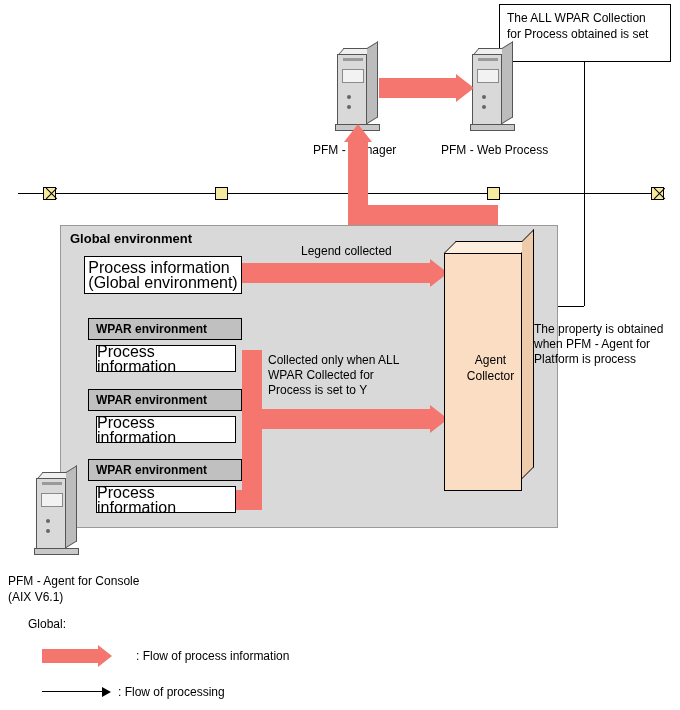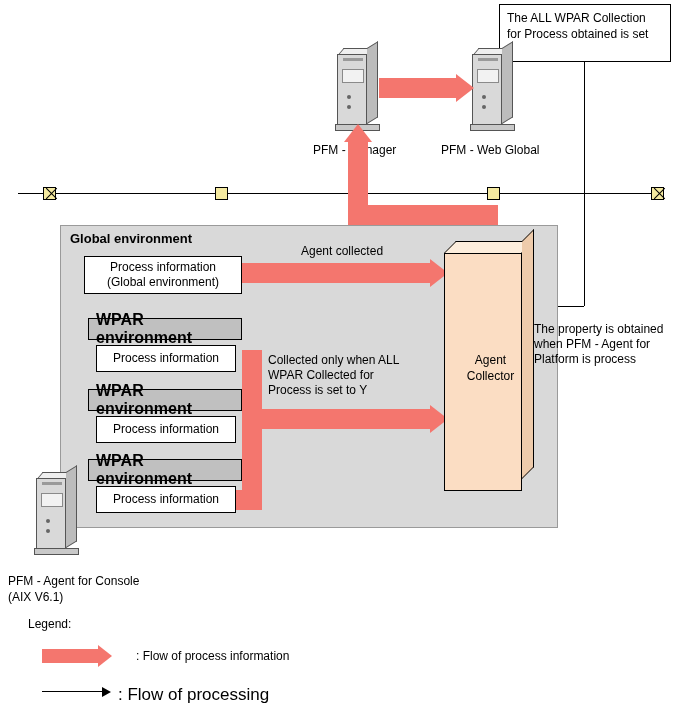--- a/index.html
+++ b/index.html
@@ -127,34 +127,33 @@
     font-weight: bold; font-size: 13px;
   }
 
   .whitebox {
     background: #ffffff;
     border: 1px solid #000;
     box-sizing: border-box;
     display: flex;
     align-items: center;
     justify-content: center;
-    text-align: center;
-    font-size: 12px;
+    font-size: 16px;
     line-height: 15px;
   }
 
   .wpar-header {
     background: #c0c0c0;
     border: 1px solid #000;
     box-sizing: border-box;
     display: flex;
     align-items: center;
     padding-left: 7px;
     font-weight: bold;
-    font-size: 16px;
+    font-size: 12px;
   }
 
   
   .collector-front {
     left: 444px; top: 253px; width: 78px; height: 238px;
     background: #fbddc3;
     border: 1px solid #000;
     box-sizing: border-box;
   }
   .collector-top {
@@ -210,21 +209,21 @@
   .thinhead.right {
     border-top: 5px solid transparent;
     border-bottom: 5px solid transparent;
     border-left: 9px solid #000;
   }
 
   .caption { font-size: 12px; line-height: 15px; }
 
   .legend-title { left: 28px; top: 617px; font-size: 12px; }
   .legend-row1-label { left: 136px; top: 649px; font-size: 12px; }
-  .legend-row2-label { left: 118px; top: 685px; font-size: 17px; }
+  .legend-row2-label { left: 118px; top: 685px; font-size: 12px; }
 
   .agent-label {
     left: 8px; top: 573px; font-size: 12px; line-height: 16px;
   }
 </style>
 </head>
 <body>
 
 <div class="abs callout">
   <span>The ALL WPAR Collection for Process obtained is set</span>
@@ -251,21 +250,21 @@
   <div class="top"></div>
   <div class="side"></div>
   <div class="body">
     <div class="slot" style="top:3px;"></div>
     <div class="bezel"></div>
     <div class="dot" style="top:40px;"></div>
     <div class="dot" style="top:50px;"></div>
   </div>
   <div class="base"></div>
 </div>
-<div class="abs server-label" style="left:441px; top:143px;">PFM - Web Global</div>
+<div class="abs server-label" style="left:441px; top:143px;">PFM - Web Process</div>
 
 <div class="abs pink" style="left:379px; top:78px; width:77px; height:20px;"></div>
 <div class="abs pinkhead head-right" style="left:456px; top:74px;"></div>
 
 <div class="abs netline"></div>
 <div class="abs netnode x" style="left:43px; top:187px;"></div>
 <div class="abs netnode" style="left:215px; top:187px;"></div>
 <div class="abs netnode" style="left:351px; top:187px;"></div>
 <div class="abs netnode" style="left:487px; top:187px;"></div>
 <div class="abs netnode x" style="left:651px; top:187px;"></div>
@@ -278,21 +277,21 @@
 <div class="abs global-panel"></div>
 <div class="abs global-title">Global environment</div>
 
 <div class="abs whitebox" style="left:84px; top:256px; width:158px; height:38px;">
   <span style="white-space:pre-line;">Process information
 (Global environment)</span>
 </div>
 
 <div class="abs pink" style="left:242px; top:263px; width:188px; height:20px;"></div>
 <div class="abs pinkhead head-right" style="left:430px; top:259px;"></div>
-<div class="abs caption" style="left:301px; top:244px;">Agent collected</div>
+<div class="abs caption" style="left:301px; top:244px;">Legend collected</div>
 
 <div class="abs wpar-header" style="left:88px; top:318px; width:154px; height:22px;">
   <span>WPAR environment</span>
 </div>
 <div class="abs whitebox" style="left:96px; top:345px; width:140px; height:27px;">
   <span>Process information</span>
 </div>
 
 <div class="abs wpar-header" style="left:88px; top:389px; width:154px; height:22px;">
   <span>WPAR environment</span>
@@ -332,21 +331,21 @@
     <div class="dot" style="top:40px;"></div>
     <div class="dot" style="top:50px;"></div>
   </div>
   <div class="base"></div>
 </div>
 <div class="abs agent-label">
   <span>PFM - Agent for Console</span><br>
   <span>(AIX V6.1)</span>
 </div>
 
-<div class="abs legend-title">Legend:</div>
+<div class="abs legend-title">Global:</div>
 
 <div class="abs pink" style="left:42px; top:649px; width:56px; height:14px;"></div>
 <div class="abs pinkhead" style="left:98px; top:645px; border-top:11px solid transparent; border-bottom:11px solid transparent; border-left:14px solid #f4766e;"></div>
 <div class="abs legend-row1-label">: Flow of process information</div>
 
 <div class="abs thin" style="left:42px; top:691px; width:60px; height:1px;"></div>
 <div class="abs thinhead right" style="left:102px; top:687px;"></div>
 <div class="abs legend-row2-label">: Flow of processing</div>
 
 </body></html>

